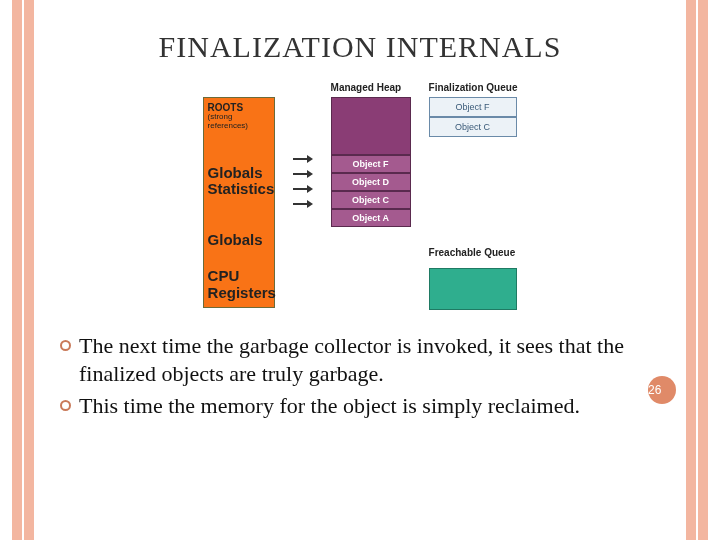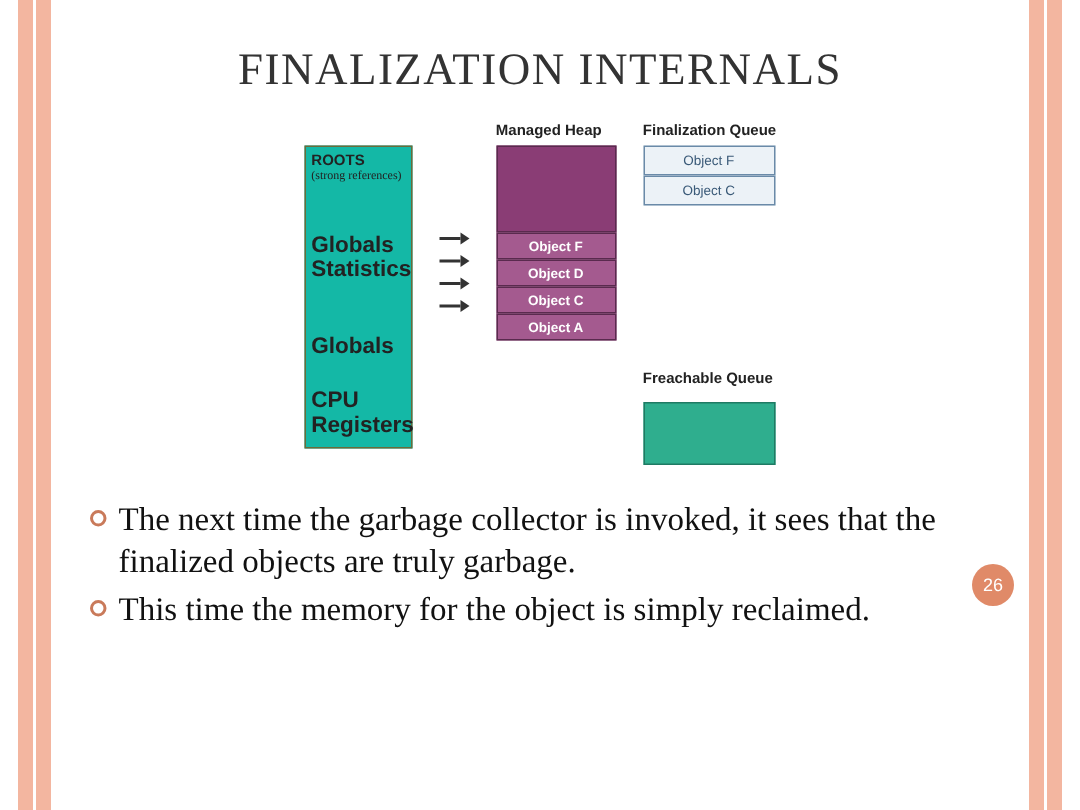--- a/index.html
+++ b/index.html
@@ -17,23 +17,23 @@
     font-size: 30px; letter-spacing: 1px; color: #333; font-weight: 400;
     text-align: center; margin-top: 6px; margin-bottom: 18px;
     font-family: Georgia, serif;
   }
   .diagram {
     display: flex; justify-content: center; gap: 18px; align-items: flex-start;
     margin-bottom: 22px; margin-top: 6px;
   }
   .col { display: flex; flex-direction: column; align-items: flex-start; }
   .col-label { font-size: 10px; font-weight: bold; color: #222; margin-bottom: 4px; font-family: Arial, sans-serif; }
-  .roots-box { width: 72px; background: #14b8a6; border: 1px solid #6b6b3a; padding: 4px 4px 6px 4px; }
+  .roots-box { width: 72px; background: #f97316; border: 1px solid #6b6b3a; padding: 4px 4px 6px 4px; }
   .roots-title { font-size: 10px; font-weight: bold; color: #222; font-family: Arial, sans-serif; }
-  .roots-sub { font-size: 8px; color: #222; line-height: 1.1; font-family: Liberation Serif, serif; }
+  .roots-sub { font-size: 8px; color: #222; line-height: 1.1; font-family: Liberation Sans, sans-serif; }
   .roots-spacer { height: 14px; }
   .roots-item { font-size: 15px; font-weight: bold; color: #222; margin-top: 20px; line-height: 1.1; font-family: Arial, sans-serif; }
   .heap-stack { display: flex; flex-direction: column; gap: 0; }
   .heap-top { width: 80px; height: 58px; background: #8a3d75; border: 1px solid #5a2a4e; }
   .heap-cell {
     width: 80px; height: 18px; background: #a45a8f; border: 1px solid #5a2a4e;
     color: #fff; font-size: 9px; font-family: Arial, sans-serif; display: flex;
     align-items: center; justify-content: center; font-weight: bold;
   }
   .queue-box { display: flex; flex-direction: column; }
@@ -61,21 +61,21 @@
   .bullets { margin-top: 8px; padding: 0 10px; }
   .bullet { display: flex; align-items: flex-start; margin-bottom: 4px; }
   .bullet-icon {
     width: 11px; height: 11px; border: 2px solid #c97a5a; border-radius: 50%;
     flex-shrink: 0; margin-top: 8px; margin-right: 8px;
   }
   .bullet-text { font-size: 22px; color: #111; line-height: 1.28; font-family: Georgia, serif; }
   .page-num {
     position: absolute; right: 44px; bottom: 20px; width: 28px; height: 28px;
     background: #e08a68; border-radius: 50%; color: #fff; font-size: 12px;
-    display: flex; align-items: center; justify-content: center; font-family: Arial, sans-serif;
+    display: flex; align-items: center; font-family: Arial, sans-serif;
   }
 </style>
 </head>
 <body>
 
 <div class="slide">
   <div class="stripe s1"></div>
   <div class="stripe s2"></div>
   <div class="stripe s3"></div>
   <div class="stripe s4"></div>

